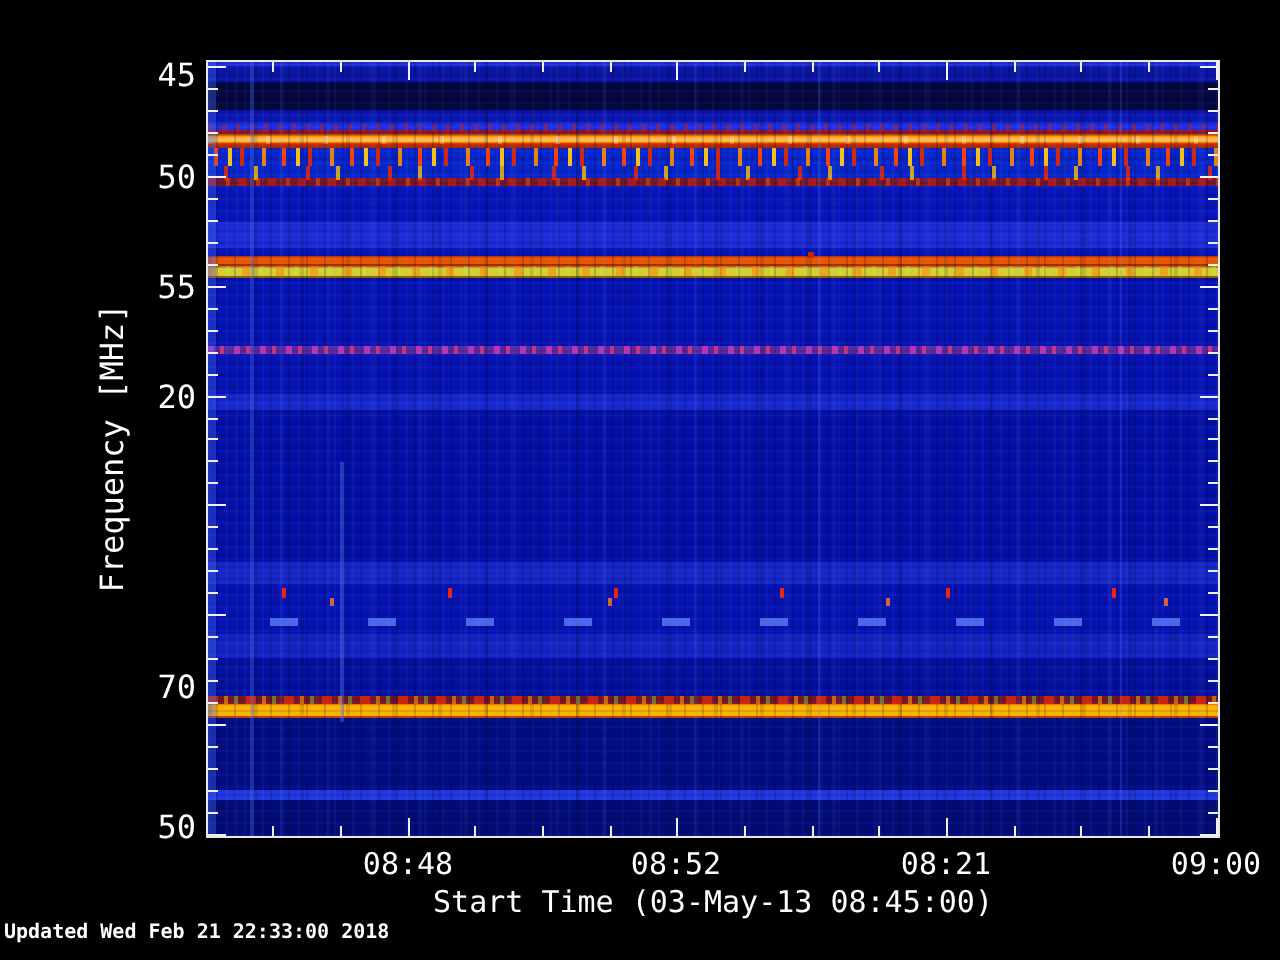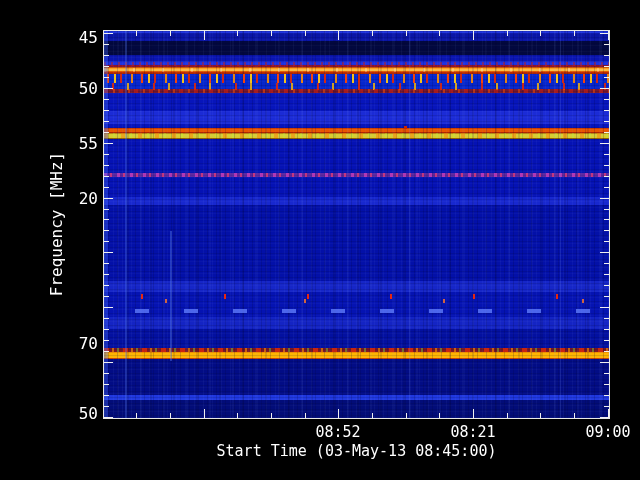--- a/index.html
+++ b/index.html
@@ -199,21 +199,23 @@
       <span class="tick" style="left: 0px; top: 364px; height: 1px; width: 5px;"></span>
       <span class="tick" style="right: 0px; top: 364px; height: 1px; width: 5px;"></span>
       <span class="tick" style="left: 0px; top: 375px; height: 1px; width: 5px;"></span>
       <span class="tick" style="right: 0px; top: 375px; height: 1px; width: 5px;"></span>
       <span class="tick" style="left: 0px; top: 386px; height: 1px; width: 9px;"></span>
       <span class="tick" style="right: 0px; top: 386px; height: 1px; width: 9px;"></span>
     </div>
 
   <div class="t" id="x-axis-title">Start Time (03-May-13 08:45:00)</div>
 
-
+  <div class="t" id="updated">Updated Wed Feb 21 22:33:00 2018</div>
+
+<div class="xlab" style="left: 169px;">08:48</div>
     <div class="xlab" style="left: 303px;">08:52</div>
     <div class="xlab" style="left: 438px;">08:21</div>
     <div class="xlab" style="left: 573px;">09:00</div>
     <div class="ylab" style="top: 28px;">45</div>
     <div class="ylab" style="top: 79px;">50</div>
     <div class="ylab" style="top: 134px;">55</div>
     <div class="ylab" style="top: 189px;">20</div>
     <div class="ylab" style="top: 298px; margin-top: 36px;">70</div>
     <div class="ylab" style="top: 404px;">50</div>
   </div>

